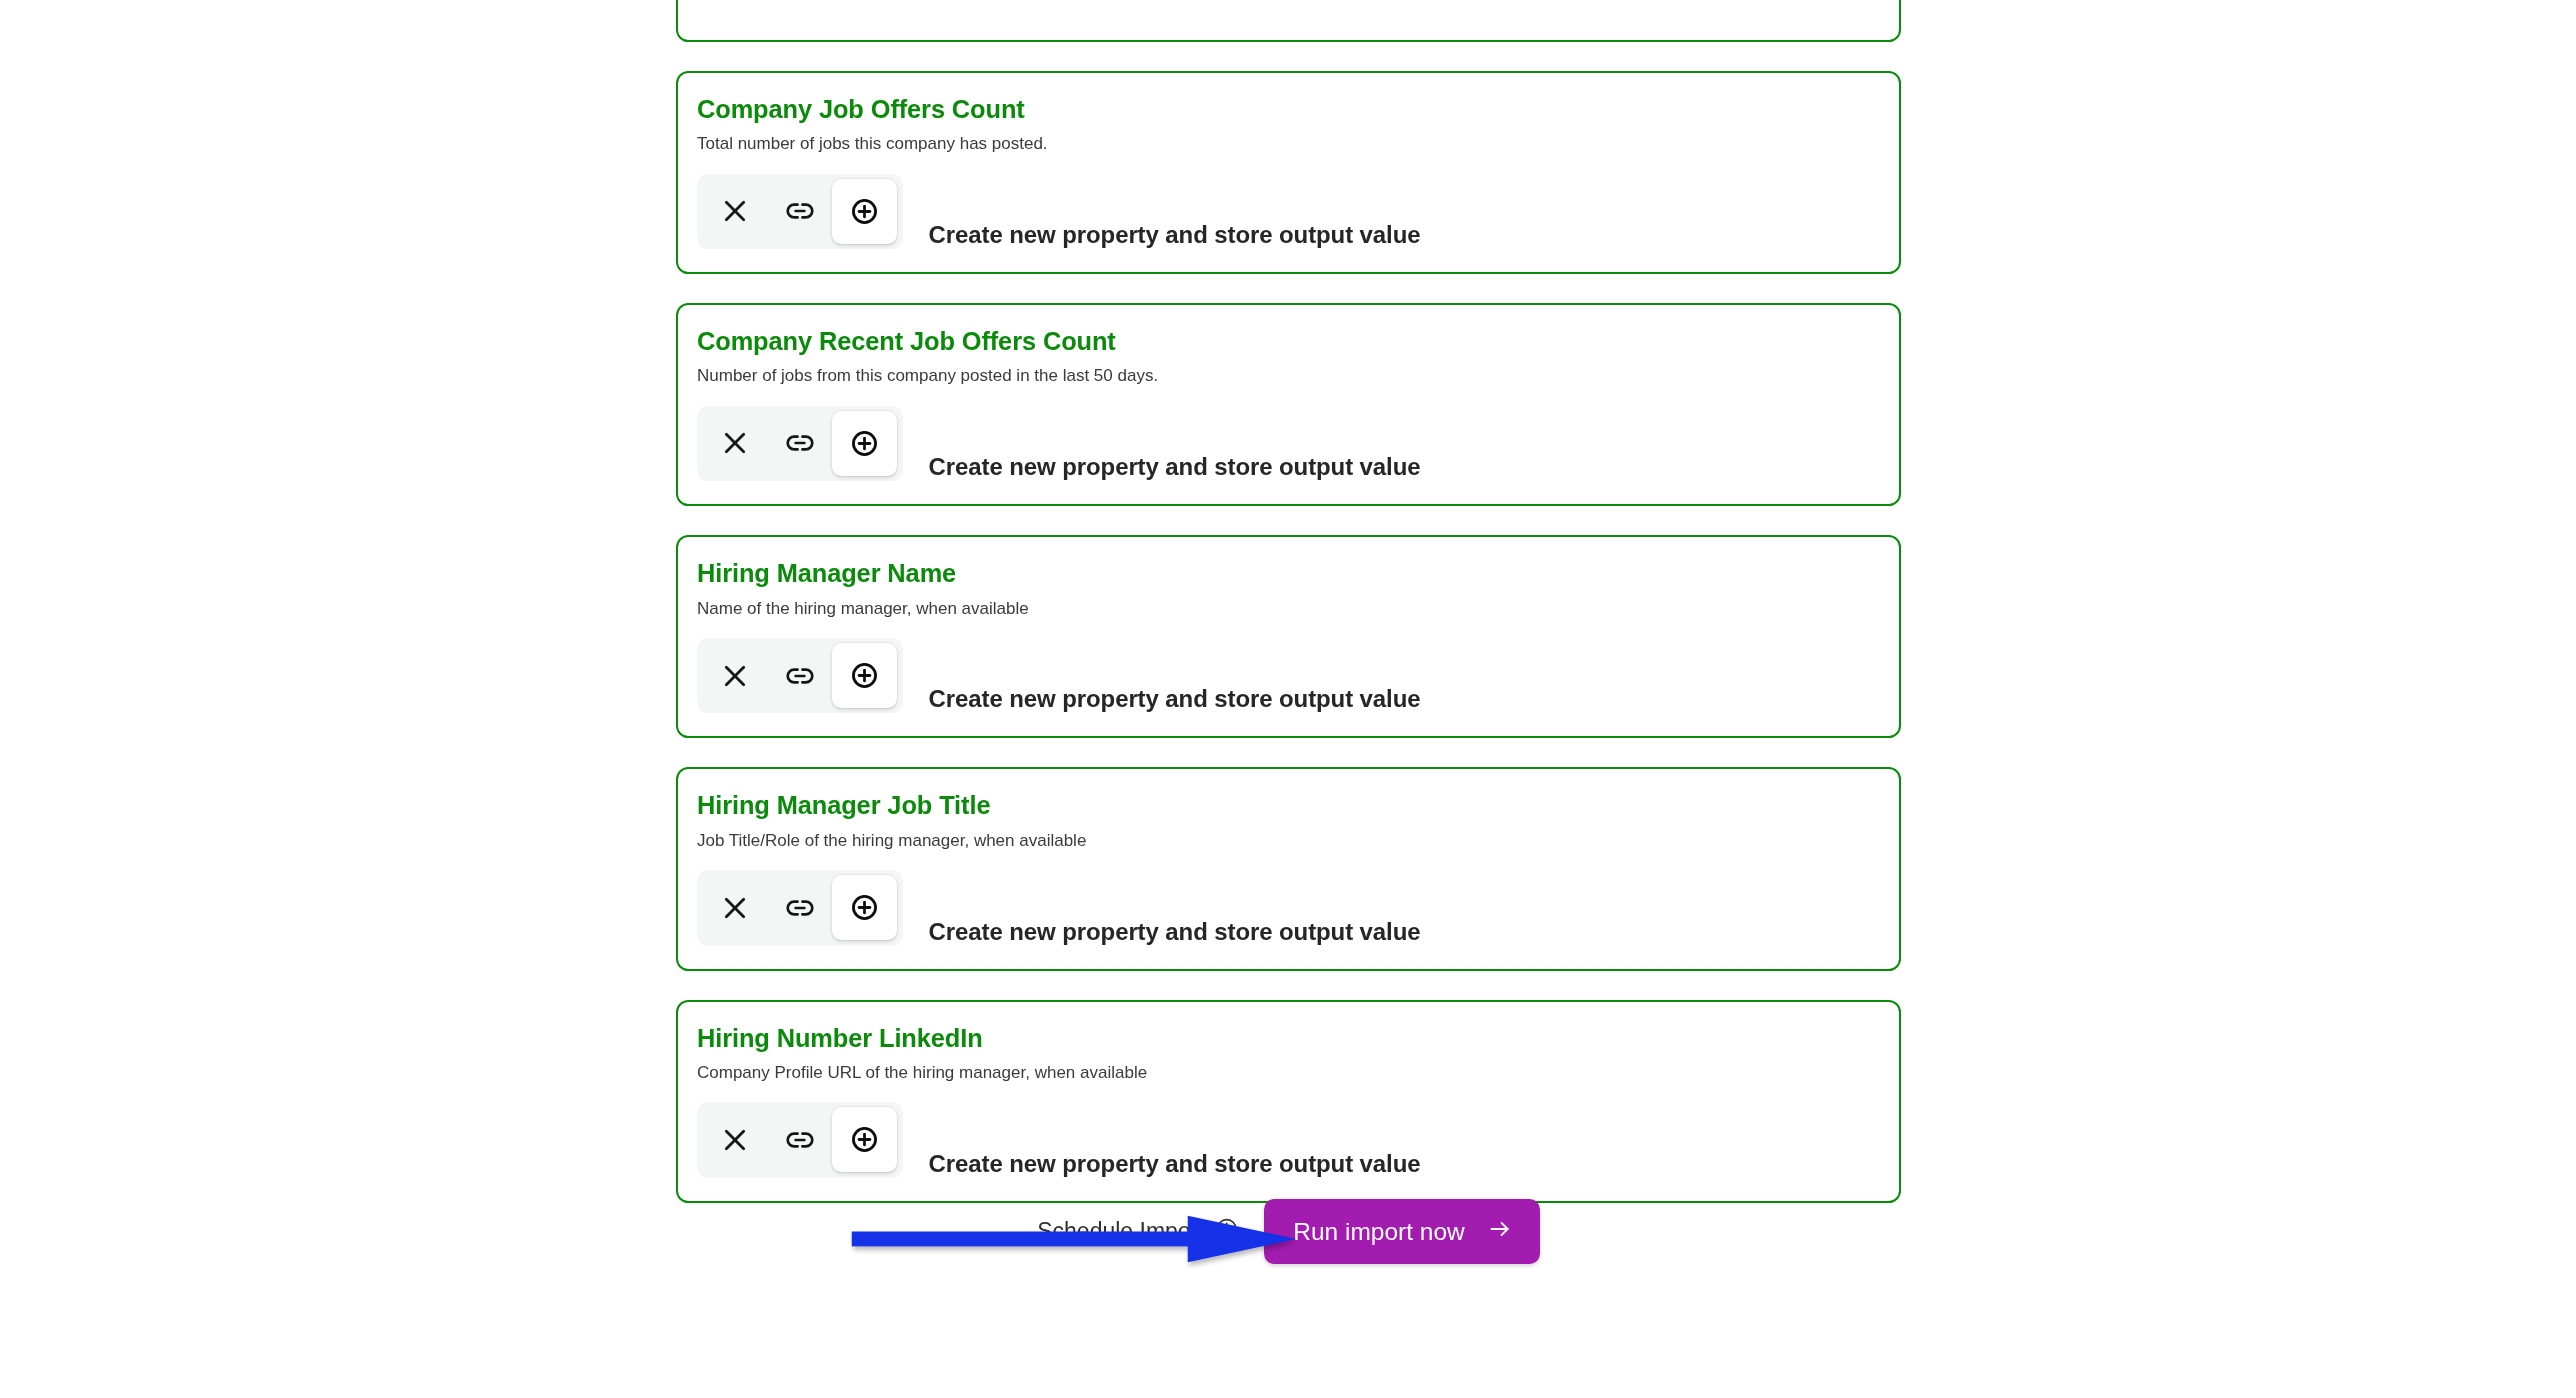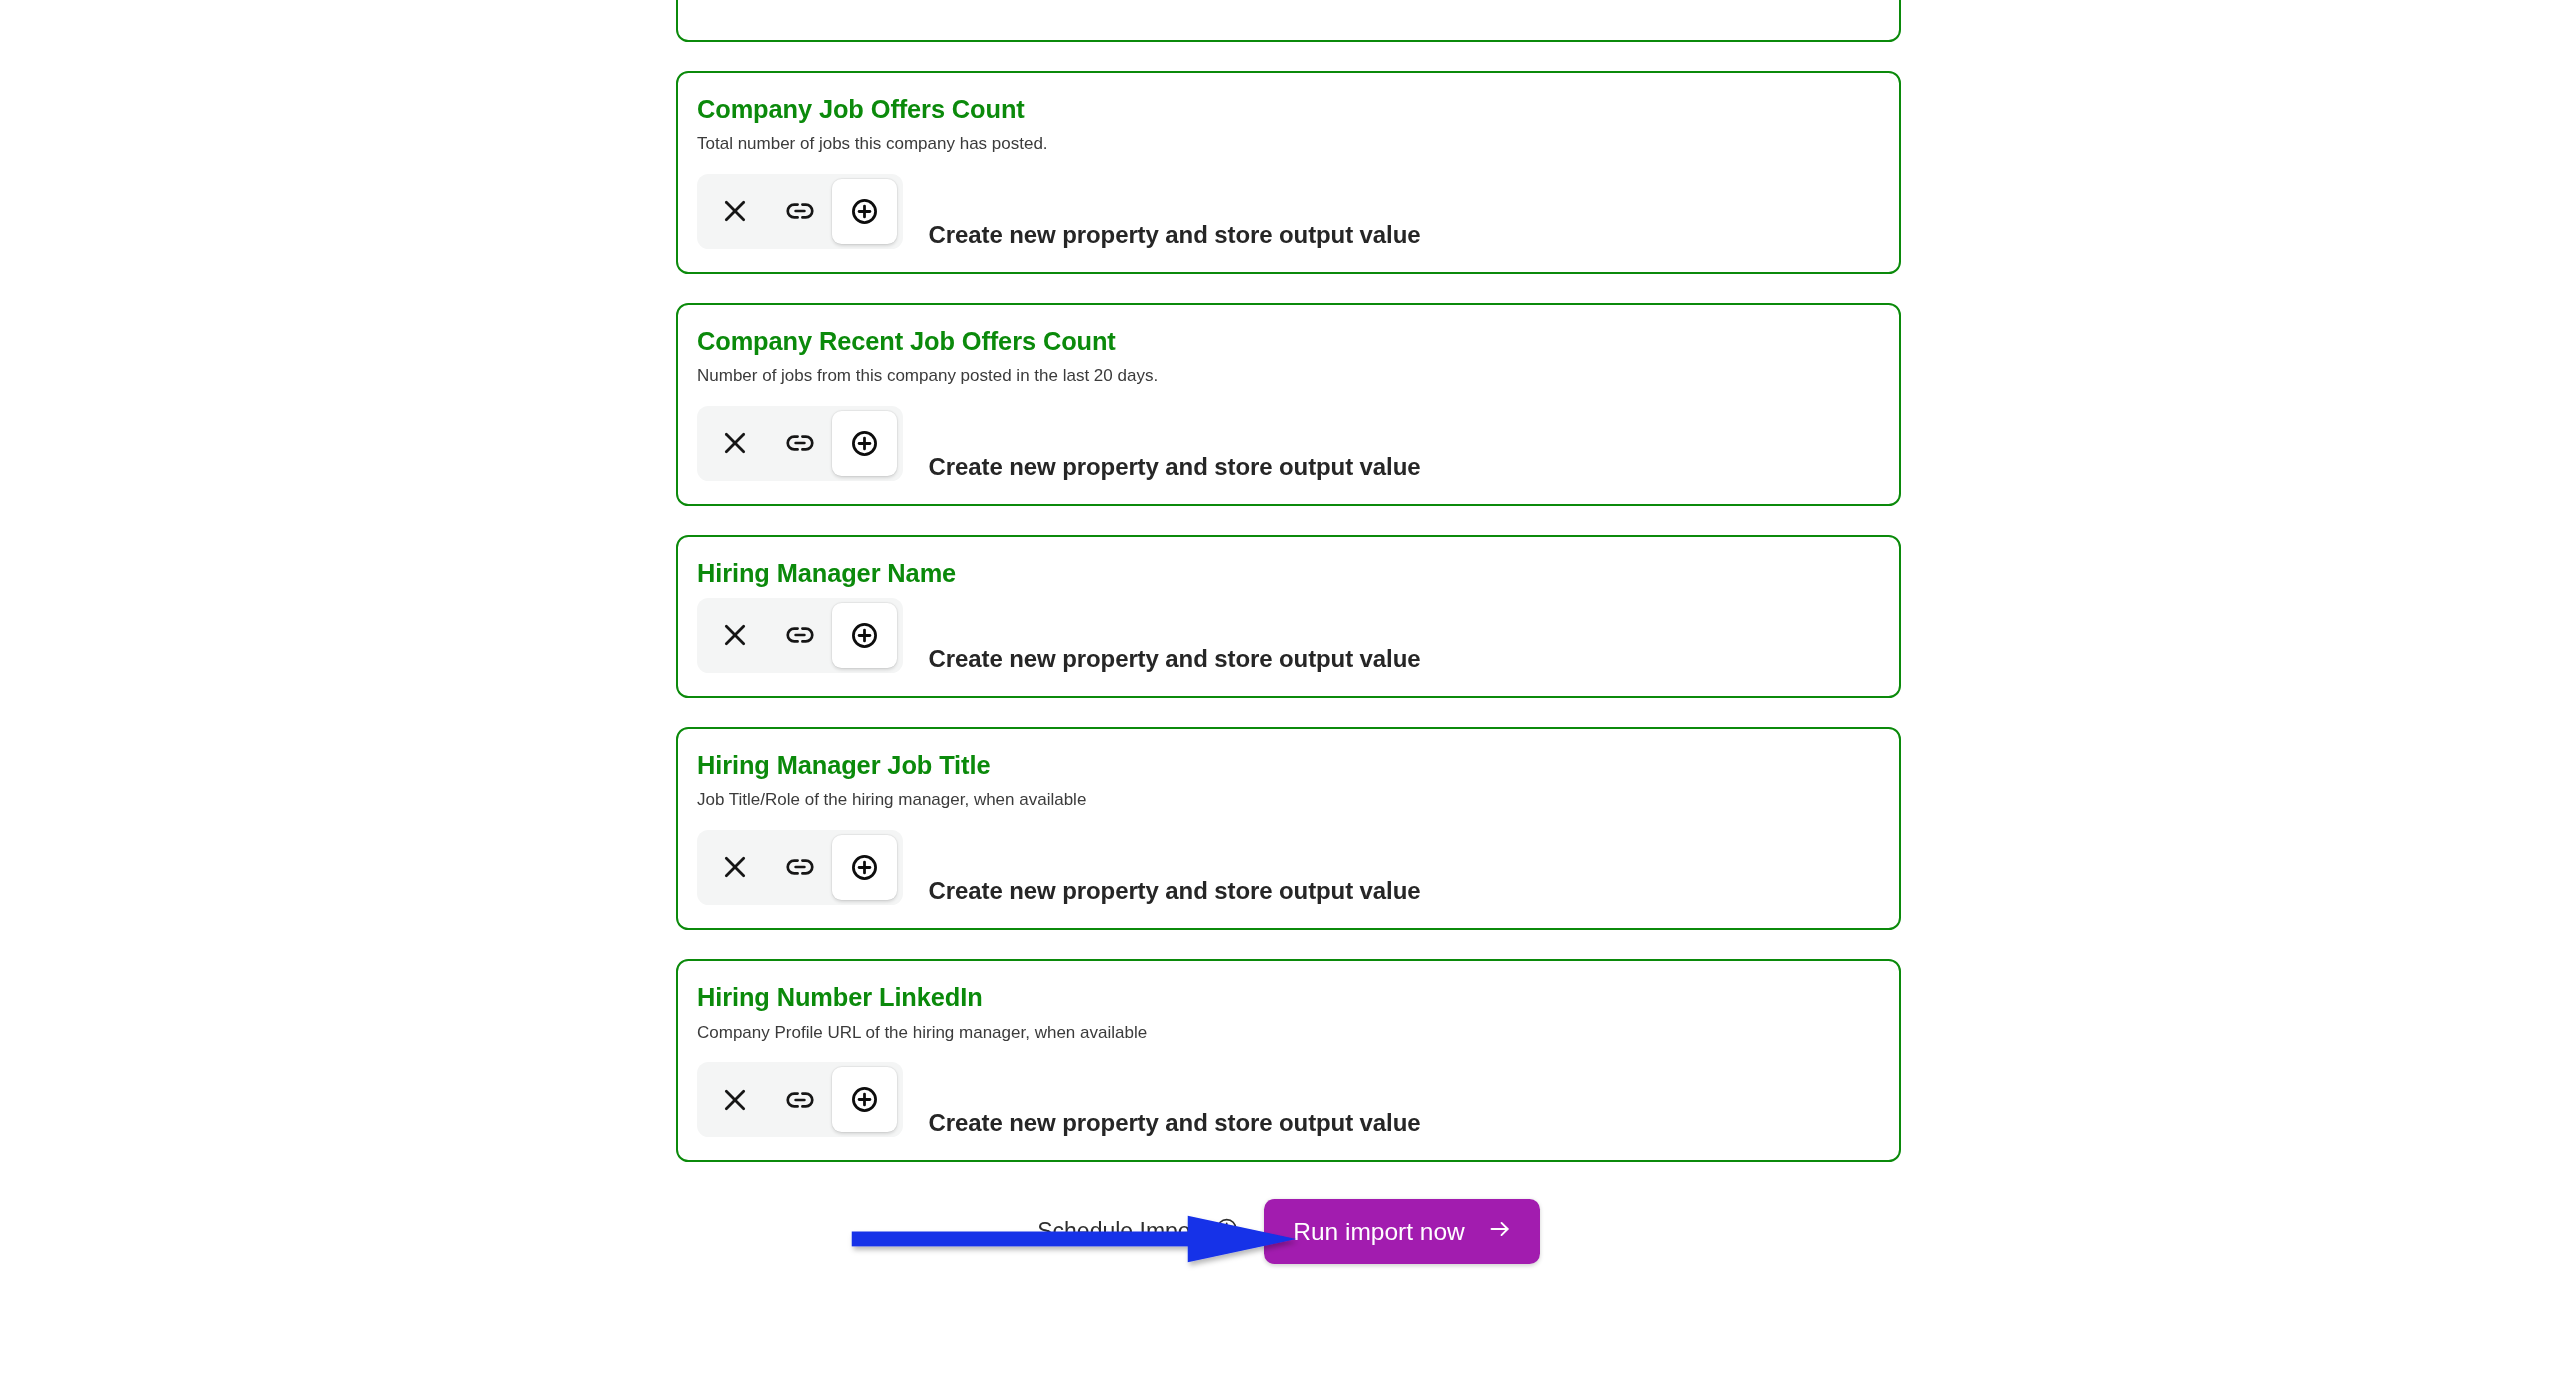--- a/index.html
+++ b/index.html
@@ -202,21 +202,21 @@
               </svg>
             </span>
           </button>
         </div>
         <span class="action-label">Create new property and store output value</span>
       </div>
     </div>
 
     <div class="prop-card">
       <h3 class="prop-title">Company Recent Job Offers Count</h3>
-      <p class="prop-desc">Number of jobs from this company posted in the last 20 days.</p>
+      <p class="prop-desc">Number of jobs from this company posted in the last 50 days.</p>
       <div class="action-row">
         <div class="toggle-group">
           <button class="toggle-btn">
             <span>
               <svg width="32" height="32" viewBox="0 0 24 24" fill="none" stroke="#161616" stroke-width="2.1" stroke-linecap="round">
                 <line x1="5.5" y1="5.5" x2="18.5" y2="18.5"></line>
                 <line x1="18.5" y1="5.5" x2="5.5" y2="18.5"></line>
               </svg>
             </span>
           </button>
@@ -238,20 +238,21 @@
               </svg>
             </span>
           </button>
         </div>
         <span class="action-label">Create new property and store output value</span>
       </div>
     </div>
 
     <div class="prop-card">
       <h3 class="prop-title">Hiring Manager Name</h3>
+      <p class="prop-desc">Name of the hiring manager, when available</p>
       <div class="action-row">
         <div class="toggle-group">
           <button class="toggle-btn">
             <span>
               <svg width="32" height="32" viewBox="0 0 24 24" fill="none" stroke="#161616" stroke-width="2.1" stroke-linecap="round">
                 <line x1="5.5" y1="5.5" x2="18.5" y2="18.5"></line>
                 <line x1="18.5" y1="5.5" x2="5.5" y2="18.5"></line>
               </svg>
             </span>
           </button>

